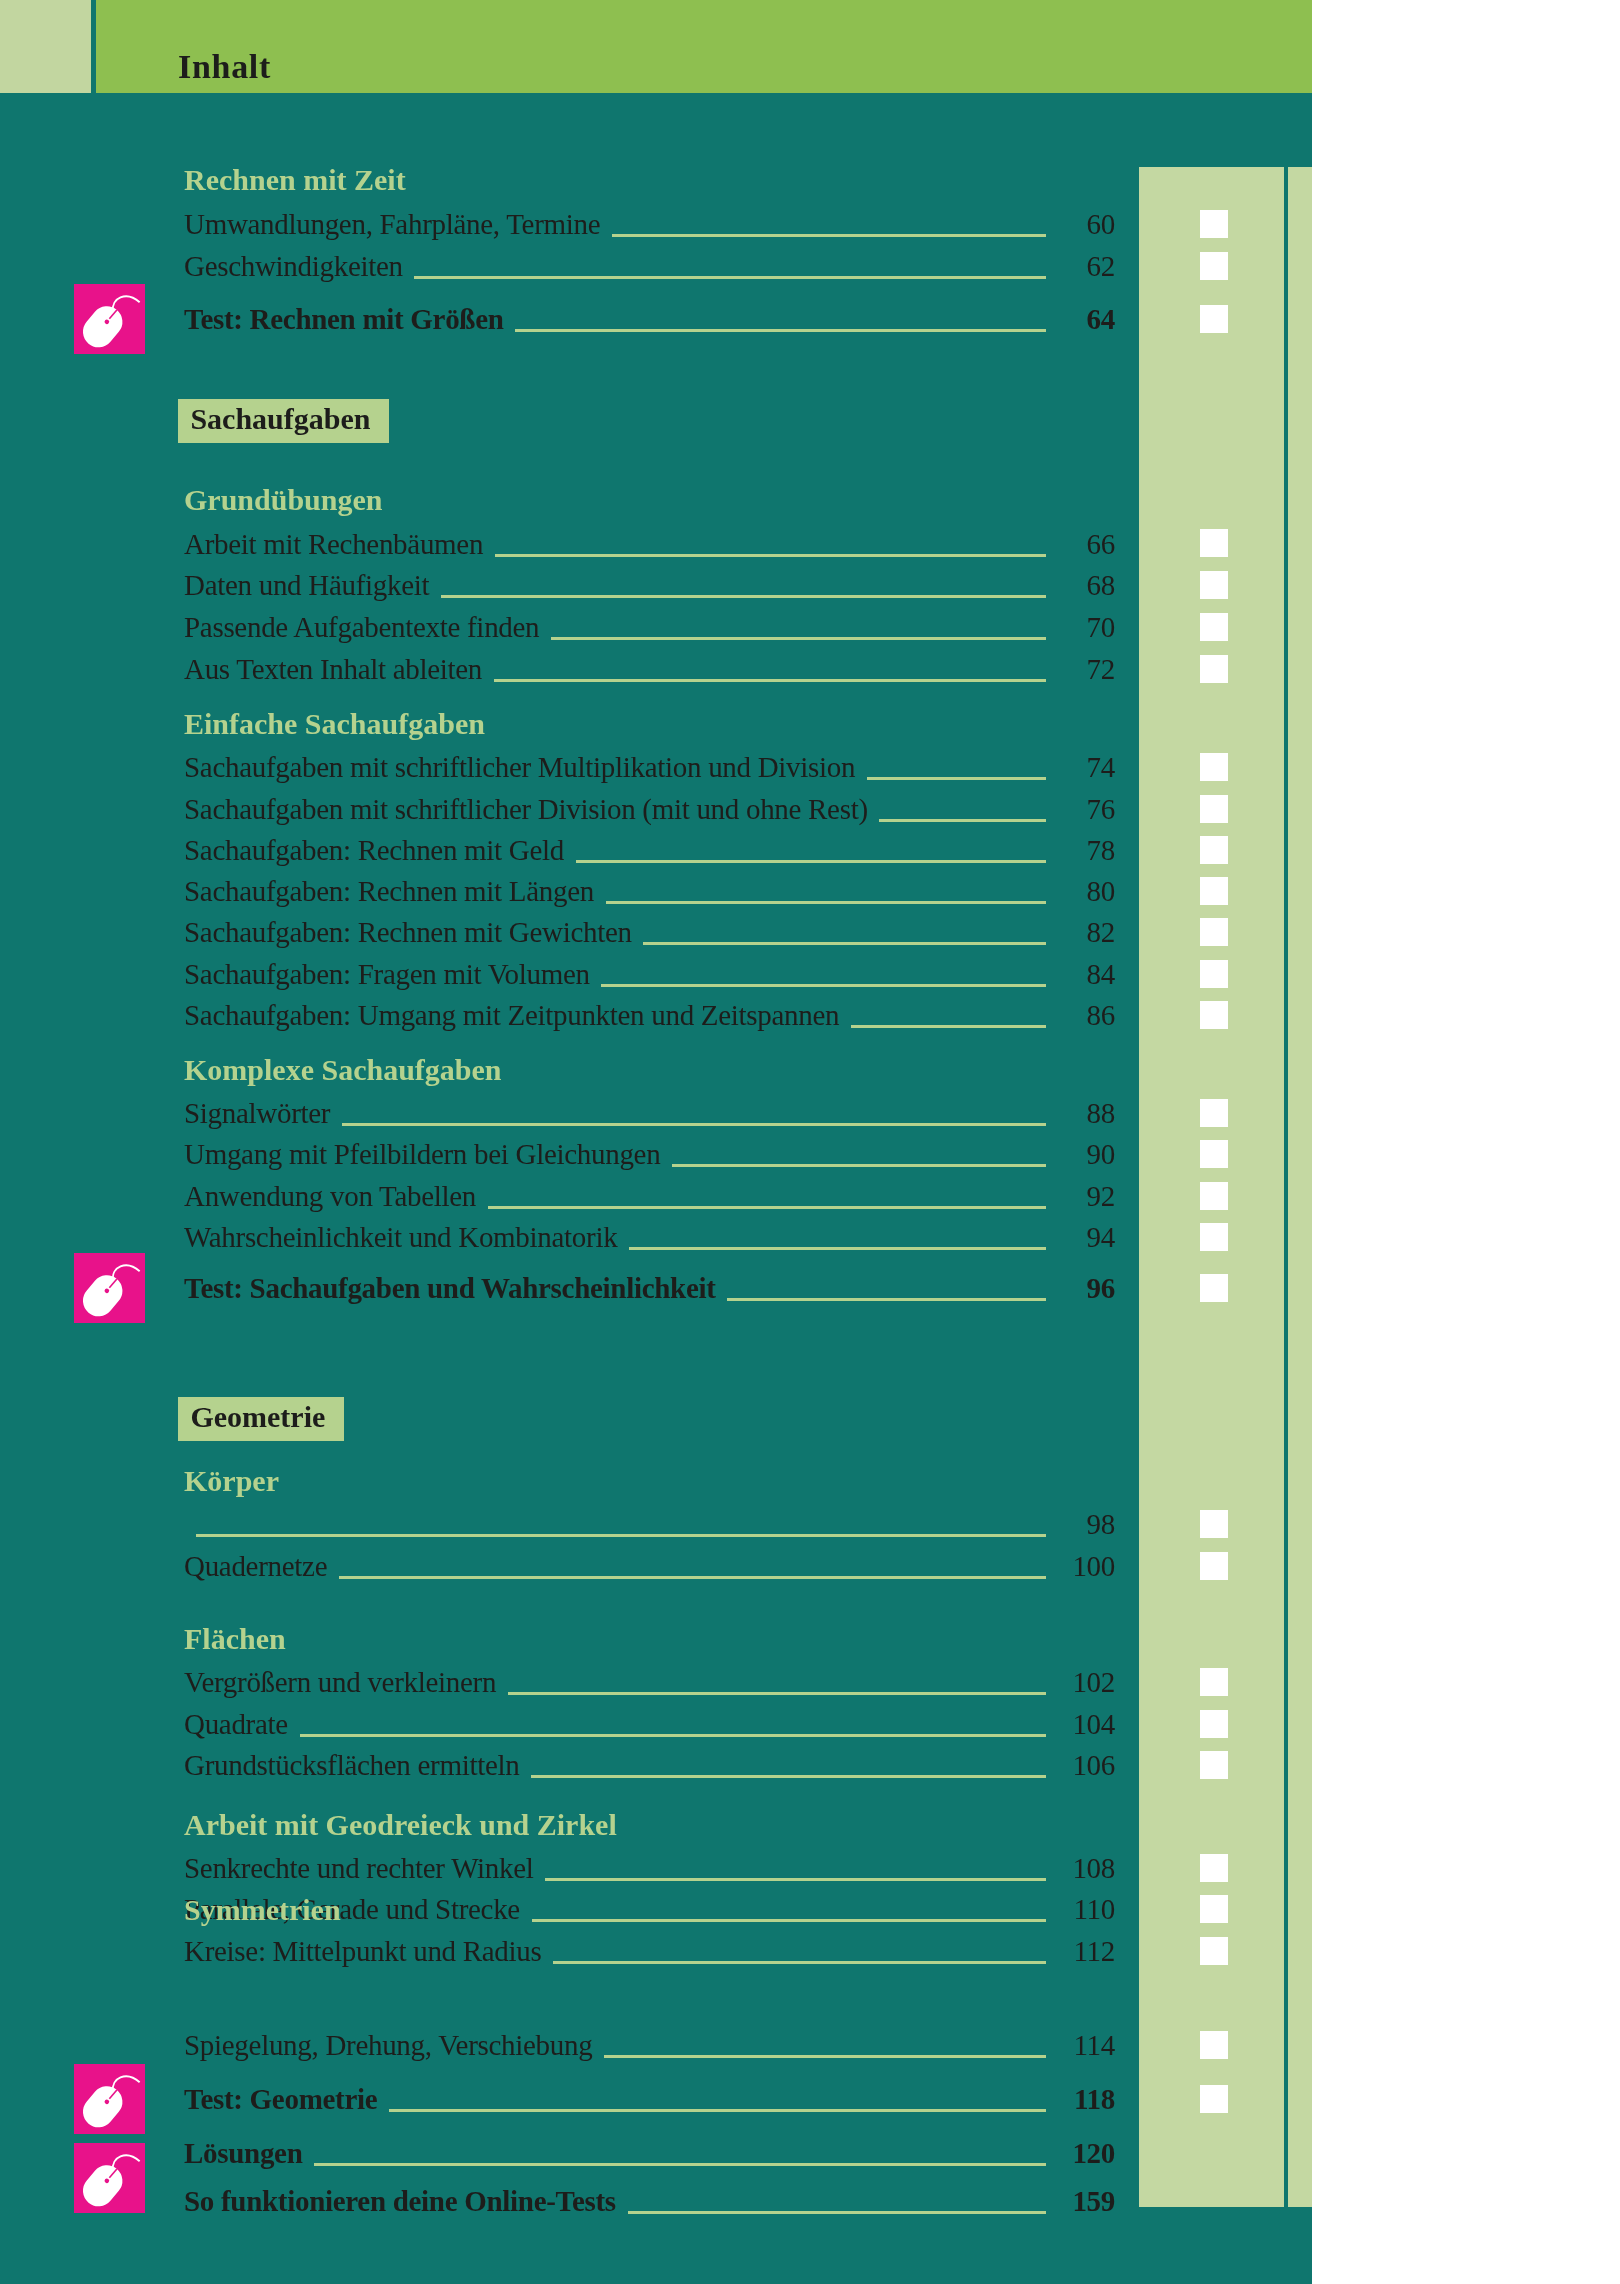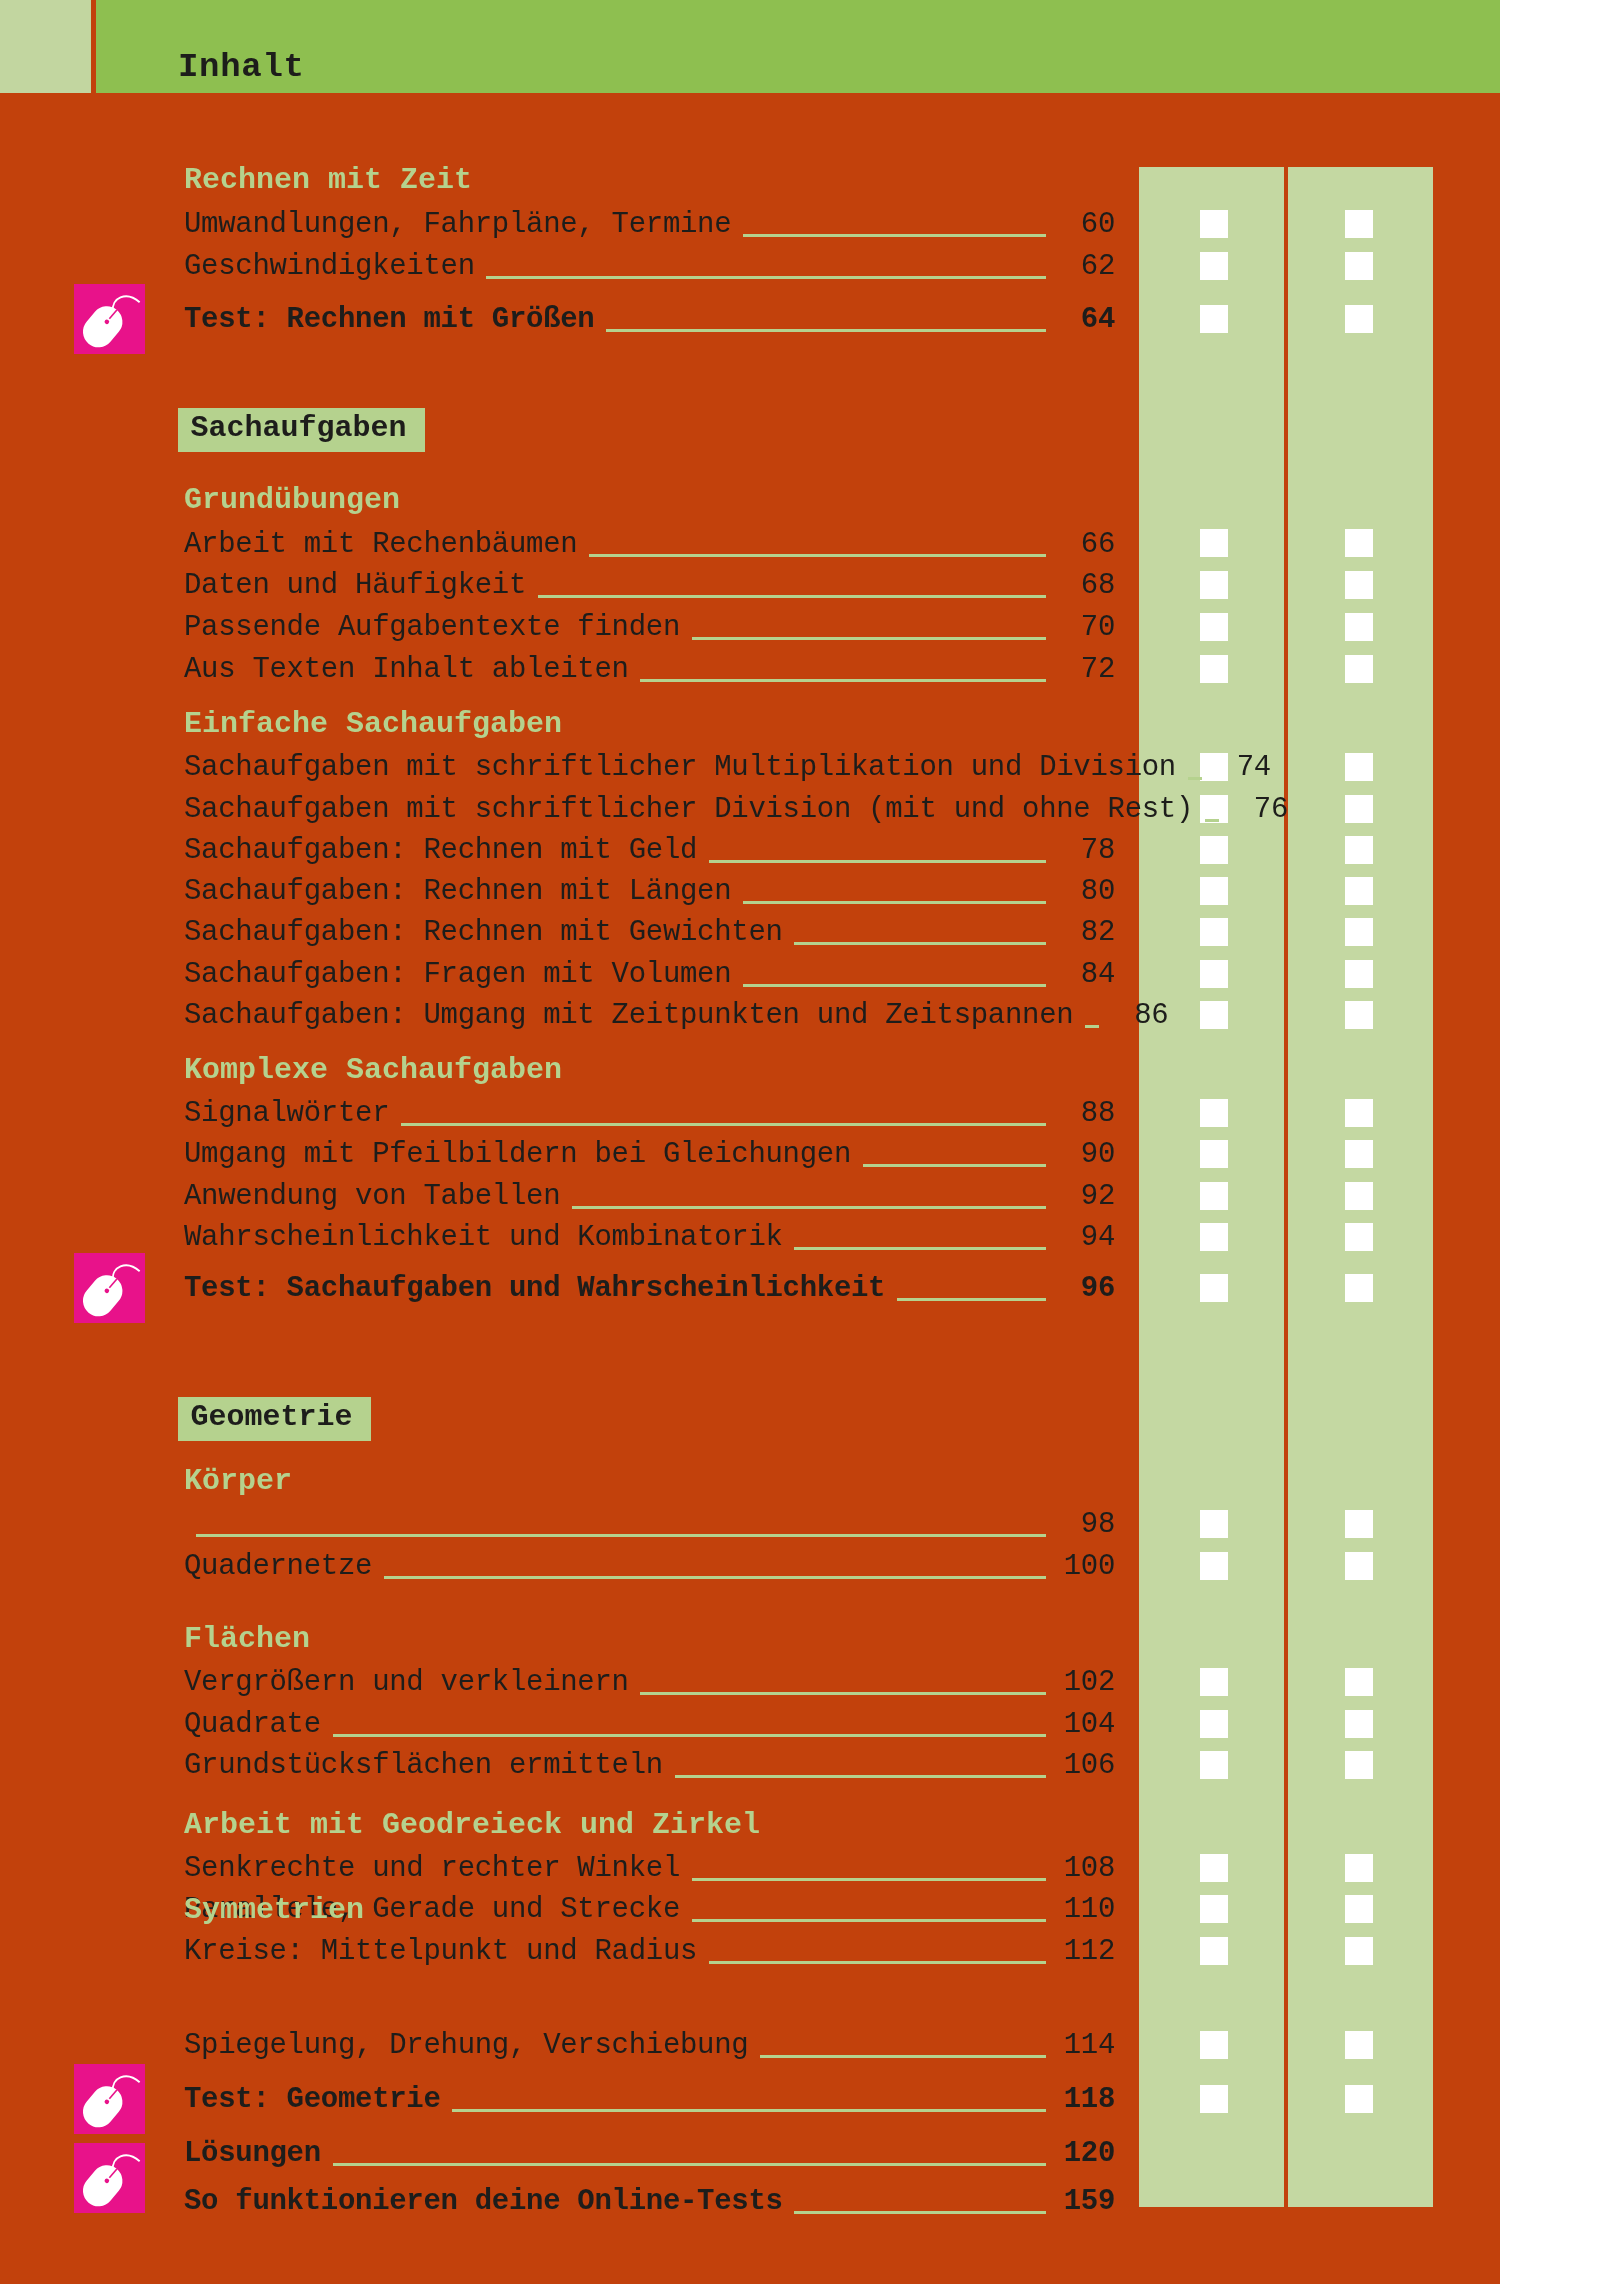--- a/index.html
+++ b/index.html
@@ -1,18 +1,18 @@
 <!DOCTYPE html>
 <html style="font-size:10.4px"><head>
 <meta charset="utf-8">
 <style>
   html,body{margin:0;padding:0;background:#ffffff;}
   .page{
-    position:relative;width:1500px;height:2284px;background:#c2410c;
-    font-family:Liberation Mono, monospace;color:#1d1d1b;overflow:hidden;
+    position:relative;width:1312px;height:2284px;background:#0f766e;
+    font-family:Liberation Serif, serif;color:#1d1d1b;overflow:hidden;
   }
   
   .band{position:absolute;left:96px;top:0;width:1525px;height:93px;background:#8ebf50;}
   .corner{position:absolute;left:0;top:0;width:91px;height:93px;background:#c2d6a0;}
   .page-title{position:absolute;left:178px;top:25px;font-size:34px;font-weight:bold;letter-spacing:0.7px;}
   
   .col{position:absolute;top:167px;height:2040px;background:#c4d8a2;}
   .col1{left:1139px;width:145px;}
   .col2{left:1288px;width:145px;}
   
@@ -57,21 +57,21 @@
     <span class="leader"></span>
     <span class="pg">62</span>
   </div>
       <div class="checkbox" style="left: 1200px; top: 305px;"></div>
       <div class="checkbox" style="left: 1345px; top: 305px;"></div>
       <div class="entry bold" style="top: 303px;">
     <span class="lbl">Test: Rechnen mit Größen</span>
     <span class="leader"></span>
     <span class="pg">64</span>
   </div>
-      <div class="chapter" style="top: 408px; text-align: right;"><span>Sachaufgaben</span></div>
+      <div class="chapter" style="top: 399px; text-align: right;"><span>Sachaufgaben</span></div>
       <div class="heading" style="top: 483px;"><span>Grundübungen</span></div>
       <div class="checkbox" style="left: 1200px; top: 529px;"></div>
       <div class="checkbox" style="left: 1345px; top: 529px;"></div>
       <div class="entry" style="top: 528px;">
     <span class="lbl">Arbeit mit Rechenbäumen</span>
     <span class="leader"></span>
     <span class="pg">66</span>
   </div>
       <div class="checkbox" style="left: 1200px; top: 571px;"></div>
       <div class="checkbox" style="left: 1345px; top: 571px;"></div>

